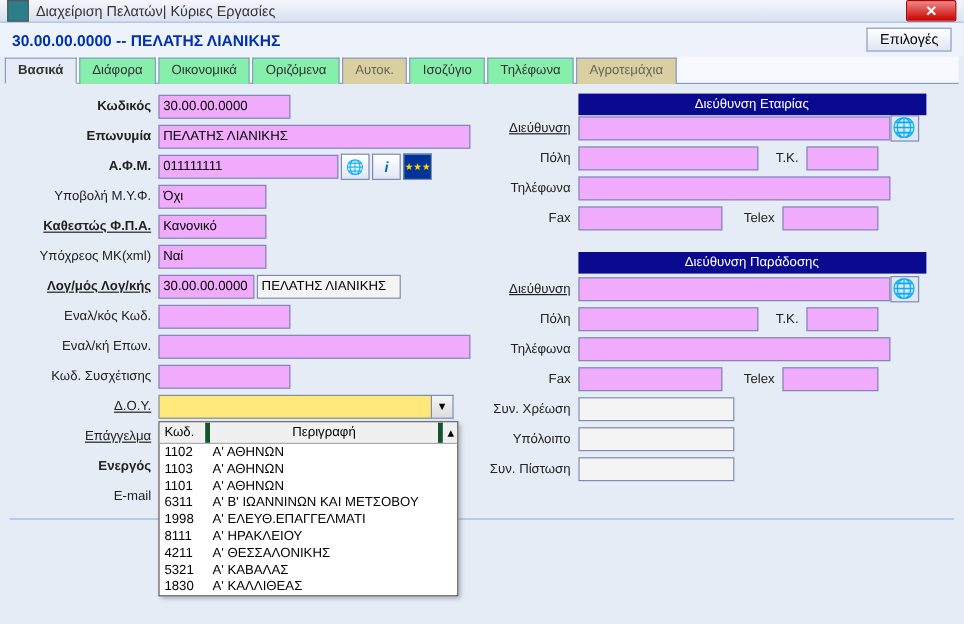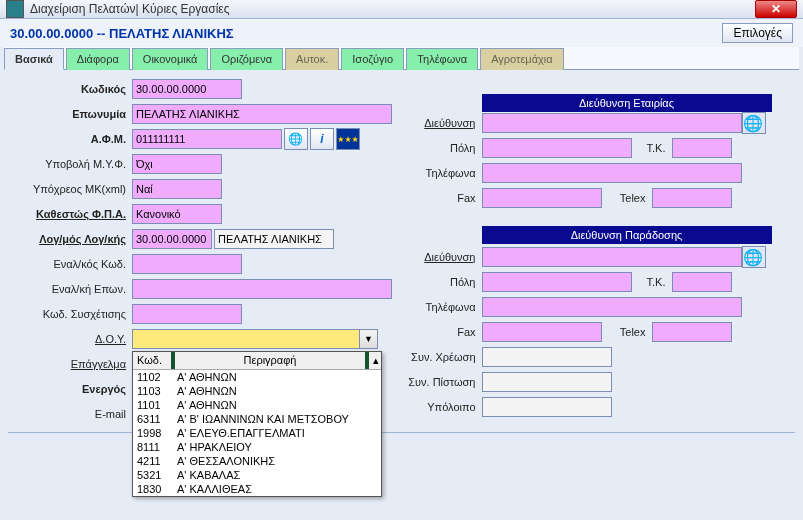--- a/index.html
+++ b/index.html
@@ -12,21 +12,21 @@
   .subheader { display: flex; align-items: center; padding: 4px 10px; background: #eef3fb; }
   .subheader-text { color: #0033aa; font-weight: bold; font-size: 13px; flex: 1; }
   .options-btn { background: linear-gradient(#fff, #dfe6f3); border: 1px solid #8a9cc0; padding: 2px 10px; font-size: 12px; cursor: pointer; }
   .tabs { display: flex; border-bottom: 1px solid #8a9cc0; margin: 0 4px; background: #f6f9ff; }
   .tab { padding: 4px 10px; font-size: 11px; color: #333; border: 1px solid #8a9cc0; border-bottom: none; margin-right: 2px; background: #86efac; cursor: pointer; position: relative; top: 1px; }
   .tab.active { background: #e6ecf5; font-weight: bold; border-bottom: 1px solid #e6ecf5; }
   .tab.brown { background: #d9cfa0; color: #665; }
   .form-area { flex: 1; padding: 8px 12px 0 12px; display: flex; position: relative; justify-content: center; }
   .col { display: flex; flex-direction: column; }
   .col-left { width: 50%; }
-  .col-right { width: 50%; margin-top: 16px; }
+  .col-right { width: 50%; }
   .row { display: flex; align-items: center; margin-bottom: 3px; height: 22px; }
   .lbl { width: 120px; text-align: right; padding-right: 6px; font-size: 11px; color: #222; }
   .lbl.u { text-decoration: underline; }
   input.fld, .fld { border: 1px solid #7b8db3; background: #f0abfc; font-size: 11px; height: 20px; padding: 1px 3px; }
   .fld.ro { background: #f4f4f4; }
   .yellow { background: #ffe97a !important; }
   .icon-btn { width: 24px; height: 22px; border: 1px solid #7b8db3; background: linear-gradient(#fff,#e0e6f2); display:inline-flex; align-items:center; justify-content:center; font-size:12px; margin-left:2px; cursor:pointer;}
   .blue-banner { background:#0a0a90; color:#fff; font-size:11px; text-align:center; height:18px; line-height:18px;}
   .combo { position: relative; display:flex; }
   .combo-arrow { width:18px; border:1px solid #7b8db3; border-left:none; background:linear-gradient(#f4f4f4,#ddd); text-align:center; font-size:9px; line-height:18px; cursor:pointer;}
@@ -81,26 +81,26 @@
         <input class="fld" style="width: 150px;" value="011111111">
         <span class="icon-btn">🌐</span>
         <span class="icon-btn" style="color:#06c;font-style:italic;font-weight:bold;">i</span>
         <span class="icon-btn" style="background:#003399;color:gold;font-size:8px;">★★★</span>
       </div>
       <div class="row">
         <span class="lbl">Υποβολή Μ.Υ.Φ.</span>
         <input class="fld" style="width: 90px;" value="Όχι">
       </div>
       <div class="row">
+        <span class="lbl u" style="font-weight:bold;">Καθεστώς Φ.Π.Α.</span>
+        <input class="fld" style="width: 90px;" value="Κανονικό">
+      </div>
+      <div class="row">
         <span class="lbl">Υπόχρεος MK(xml)</span>
         <input class="fld" style="width: 90px;" value="Ναί">
-      </div>
-      <div class="row">
-        <span class="lbl u" style="font-weight:bold;">Καθεστώς Φ.Π.Α.</span>
-        <input class="fld" style="width: 90px;" value="Κανονικό">
       </div>
       <div class="row">
         <span class="lbl u" style="font-weight:bold;">Λογ/μός Λογ/κής</span>
         <input class="fld" style="width: 80px;" value="30.00.00.0000">
         <input class="fld ro" style="width: 120px; margin-left: 2px;" value="ΠΕΛΑΤΗΣ ΛΙΑΝΙΚΗΣ">
       </div>
       <div class="row">
         <span class="lbl">Εναλ/κός Κωδ.</span>
         <input class="fld" style="width: 110px;" value="">
       </div>
@@ -219,23 +219,23 @@
         <span class="lbl" style="width:80px">Fax</span>
         <input class="fld" style="width: 120px;" value="">
         <span class="lbl" style="width:50px">Telex</span>
         <input class="fld" style="width: 80px;" value="">
       </div>
       <div class="row">
         <span class="lbl" style="width:80px">Συν. Χρέωση</span>
         <input class="fld ro" style="width: 130px;" value="">
       </div>
       <div class="row">
+        <span class="lbl" style="width:80px">Υπόλοιπο</span>
+        <input class="fld ro" style="width: 130px;" value="">
+      </div>
+      <div class="row">
         <span class="lbl" style="width:80px">Συν. Πίστωση</span>
         <input class="fld ro" style="width: 130px;" value="">
       </div>
-      <div class="row">
-        <span class="lbl" style="width:80px">Υπόλοιπο</span>
-        <input class="fld ro" style="width: 130px;" value="">
-      </div>
     </div>
   </div>
   <div class="hr-line"></div>
 </div>
 
 </body></html>

